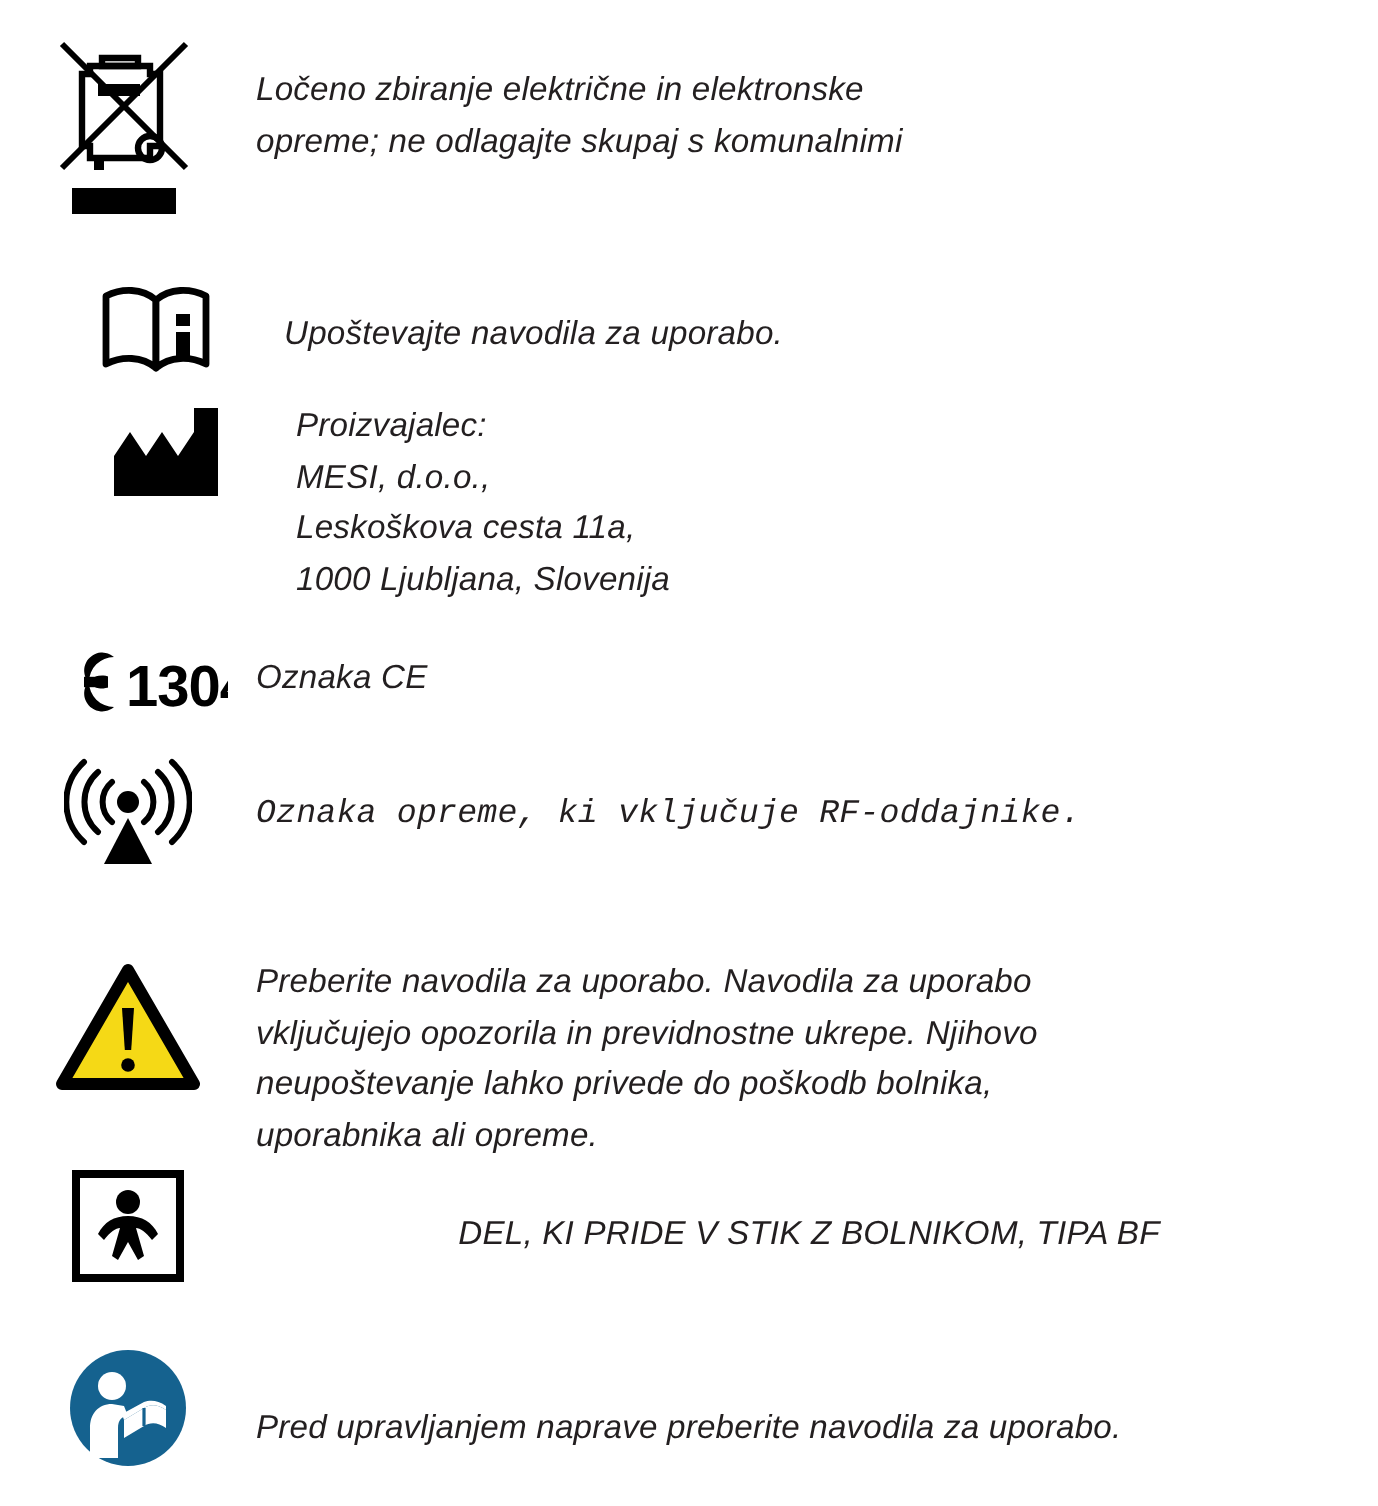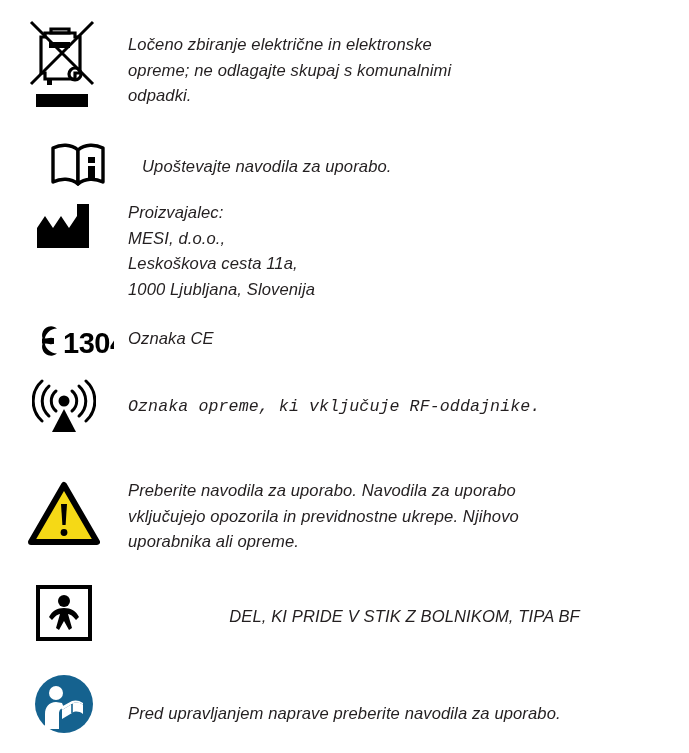--- a/index.html
+++ b/index.html
@@ -45,21 +45,21 @@
     color: #231f20;
     letter-spacing: 0.1px;
     padding-right: 8px;
   }
 
   .text-cell .line { display: block; white-space: nowrap; }
 
   
   .row-weee      { position: absolute; top: 14px;  left: 0; }
   .row-ifu       { position: absolute; top: 138px; left: 14px; }
-  .row-manuf     { position: absolute; top: 200px; left: 0; }
+  .row-manuf     { position: absolute; top: 200px; left: 0; padding-left: 20px; }
   .row-ce        { position: absolute; top: 322px; left: 0; }
   .row-rf        { position: absolute; top: 376px; left: 0; }
   .row-warning   { position: absolute; top: 478px; left: 0; }
   .row-bf        { position: absolute; top: 582px; left: 0; }
   .row-readmanual{ position: absolute; top: 672px; left: 0; align-items: center; }
 
   .row-weee       .text-cell { padding-top: 18px; }
   .row-ifu        .text-cell { padding-top: 16px; }
   .row-manuf      .text-cell { padding-top: 0px; }
   .row-ce         .text-cell { padding-top: 4px; }
@@ -97,21 +97,20 @@
         <rect x="22" y="26" width="21" height="6" fill="#000"></rect>
         <circle cx="48" cy="58" r="6" fill="none" stroke="#000" stroke-width="3.2"></circle>
         <rect x="20" y="62" width="5" height="7" fill="#000"></rect>
         <path d="M4 6 L66 68 M66 6 L4 68" stroke="#000" stroke-width="3" fill="none"></path>
         <rect x="9" y="78" width="52" height="13" fill="#000"></rect>
       </svg>
     </div>
     <div class="text-cell">
       <span class="line">Ločeno zbiranje električne in elektronske</span>
       <span class="line">opreme; ne odlagajte skupaj s komunalnimi</span>
-      <span class="line">odpadki.</span>
     </div>
   </div>
 
   <div class="legend-row row-ifu">
     <div class="icon-cell">
       <svg class="sym" width="62" height="50" viewBox="0 0 62 50" aria-hidden="true">
         <g stroke="#000" stroke-width="3.4" fill="#fff" stroke-linejoin="round">
           <path d="M31 10 C24 4 14 4 6 8 L6 42 C14 38 24 38 31 44 Z"></path>
           <path d="M31 10 C38 4 48 4 56 8 L56 42 C48 38 38 38 31 44 Z"></path>
         </g>
@@ -178,20 +177,21 @@
     <div class="icon-cell">
       <svg class="sym" width="72" height="66" viewBox="0 0 72 66" aria-hidden="true">
         <path d="M36 5 L69 62 L3 62 Z" fill="#f5d916" stroke="#000" stroke-width="6" stroke-linejoin="round"></path>
         <path d="M33 24 L39 24 L37.6 45 L34.4 45 Z" fill="#000"></path>
         <circle cx="36" cy="52.5" r="3.4" fill="#000"></circle>
       </svg>
     </div>
     <div class="text-cell">
       <span class="line">Preberite navodila za uporabo. Navodila za uporabo</span>
       <span class="line">vključujejo opozorila in previdnostne ukrepe. Njihovo</span>
+      <span class="line">neupoštevanje lahko privede do poškodb bolnika,</span>
       <span class="line">uporabnika ali opreme.</span>
     </div>
   </div>
 
   <div class="legend-row row-bf">
     <div class="icon-cell">
       <svg class="sym" width="58" height="58" viewBox="0 0 58 58" aria-hidden="true">
         <rect x="3" y="3" width="52" height="52" fill="#fff" stroke="#000" stroke-width="4"></rect>
         <circle cx="29" cy="17" r="6" fill="#000"></circle>
         <path d="M29 24 C22 24 17 27 14 33 L17 36 C20 32 23 30 25 30

